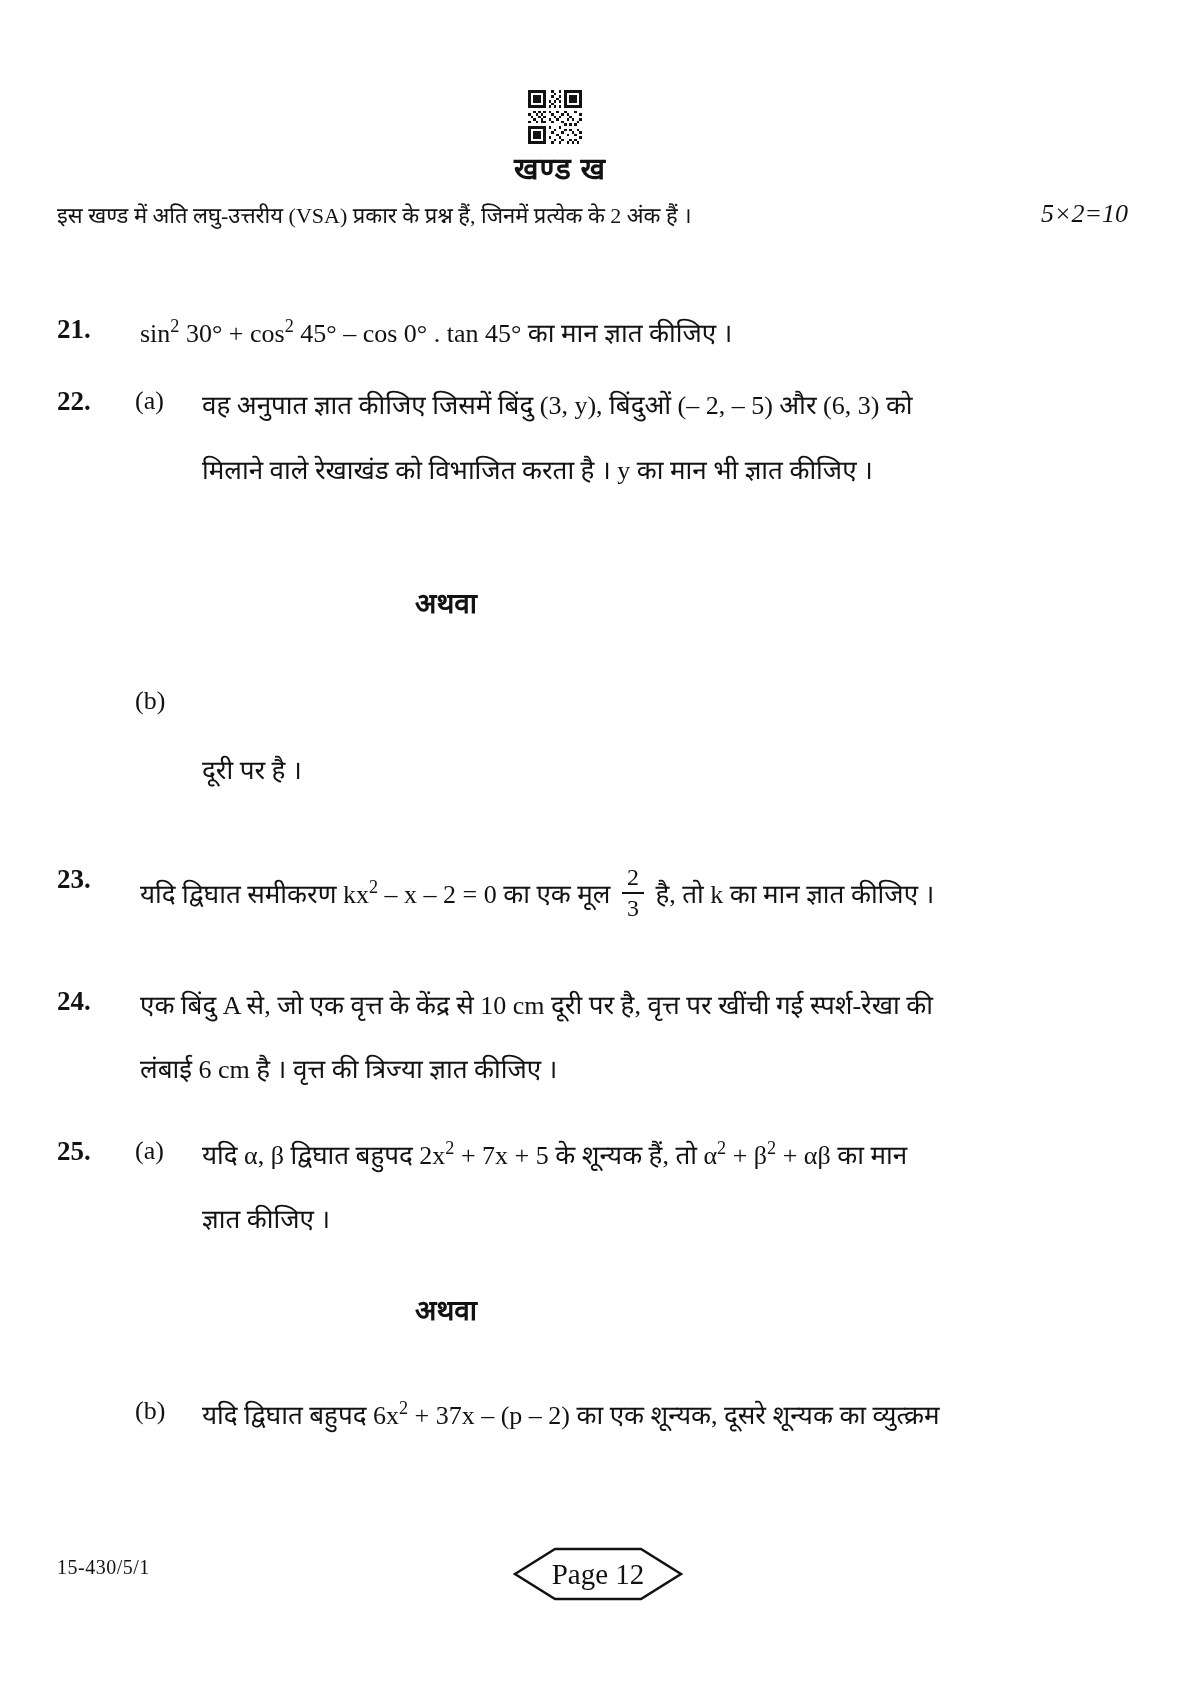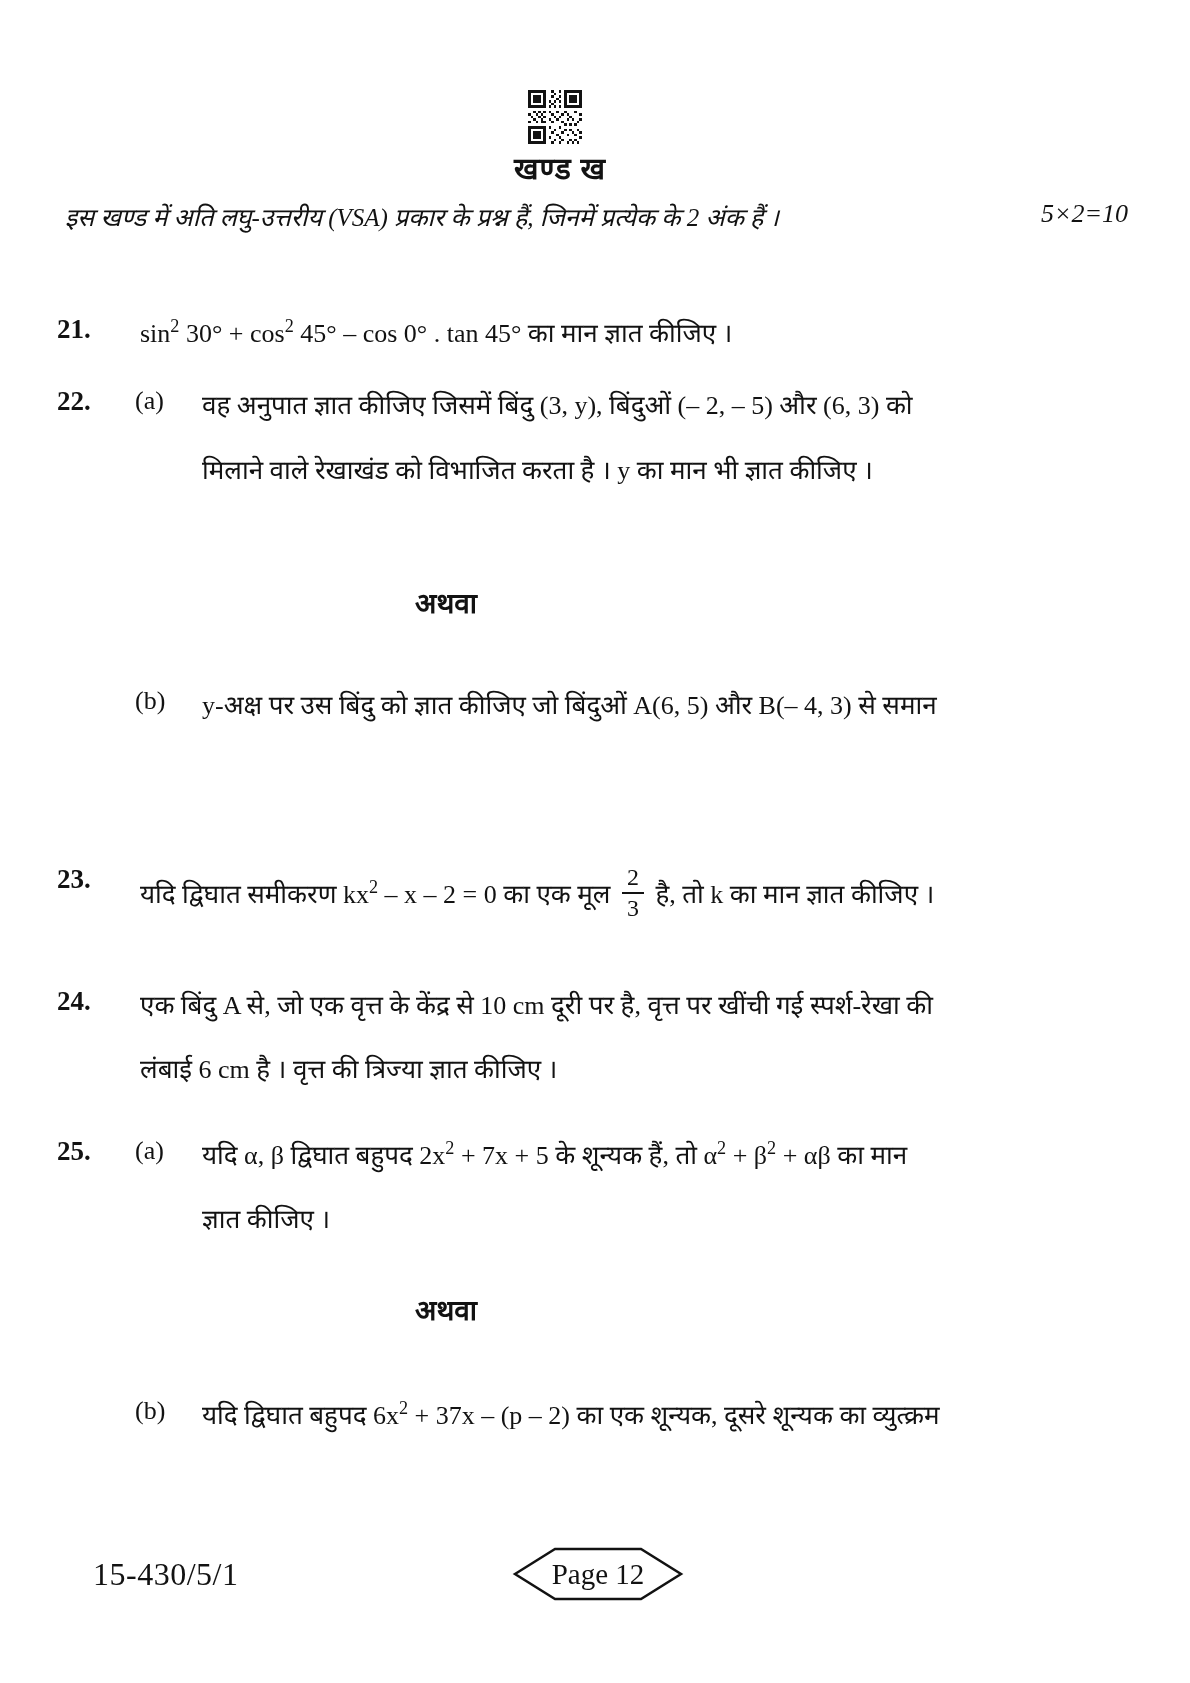--- a/index.html
+++ b/index.html
@@ -14,35 +14,35 @@
   }
   .center-row { position:absolute; left:0; right:70px; text-align:center; }
   .title { font-weight:bold; font-size:30px; letter-spacing:1px; }
   .qr { position:absolute; top:90px; left:528px; width:54px; height:54px; }
   .qr svg { display:block; width:100%; height:100%; }
 
   .row { position:absolute; left:57px; right:40px; display:grid; }
   .row.q  { grid-template-columns:83px 1fr;margin-top:24px; }
   .row.qp { grid-template-columns:78px 67px 1fr; }
   .instr { display:flex; justify-content:space-between; align-items:flex-start; right:62px; }
-  .it { font-style:italic; font-size:25px;margin-left:8px; }
+  .it { font-size:22px; }
   .marks { font-style:italic; font-size:26px; margin-left:30px; white-space:nowrap;font-family:Liberation Serif, serif; }
 
   .qnum { font-weight:bold; font-size:27px; }
   .plabel { font-size:26px; }
   .qtext { font-size:26px; white-space:nowrap; line-height:1.55; }
   sup { font-size:0.7em; line-height:0; }
 
   .frac { display:inline-block; vertical-align:-0.55em; text-align:center; line-height:1.12; font-size:0.92em; margin:0 5px; }
   .frac .num { display:block; padding:0 5px 1px; border-bottom:2px solid #121212; }
   .frac .den { display:block; padding-top:1px; }
 
   .or { position:absolute; left:383px; font-weight:bold; font-size:28px;margin-left:32px; }
 
-  .fcode { position:absolute; left:57px; top:1556px; font-size:32px; letter-spacing:0.5px;margin-left:36px; }
+  .fcode { position:absolute; left:57px; top:1556px; font-size:20px; letter-spacing:0.5px; }
   .pagebadge { position:absolute; left:511px; top:1546px; width:174px; height:56px; }
   .pagebadge svg { position:absolute; inset:0; width:100%; height:100%; }
   .plab { position:absolute; inset:0; display:flex; align-items:center; justify-content:center; font-size:29px; }
 </style>
 </head>
 <body>
 
 <div class="page">
 
   <div class="qr">
@@ -73,25 +73,25 @@
     <span></span>
       <span></span>
     <span class="qtext">मिलाने वाले रेखाखंड को विभाजित करता है ।  y का मान भी ज्ञात कीजिए ।</span>
   </div>
 
   <div class="or" style="top:583px">अथवा</div>
 
   <div class="row qp" style="top:686px">
     <span></span>
     <span class="plabel">(b)</span>
-    <span class="qtext">y-अक्ष पर उस बिंदु को ज्ञात कीजिए जो बिंदुओं A(6, 5) और B(– 4, 3) से समान</span>
   </div>
   <div class="row qp" style="top:751px">
     <span></span>
       <span></span>
+    <span class="qtext">दूरी पर है ।</span>
   </div>
 
   <div class="row q" style="top:840px">
     <span class="qnum">23.</span>
     <span class="qtext">यदि द्विघात समीकरण kx<sup>2</sup> – x – 2 = 0 का एक मूल <span class="frac"><span class="num">2</span><span class="den">3</span></span> है, तो k का मान ज्ञात कीजिए ।</span>
   </div>
 
   <div class="row q" style="top:962px">
     <span class="qnum">24.</span>
     <span class="qtext">एक बिंदु A से, जो एक वृत्त के केंद्र से 10 cm दूरी पर है, वृत्त पर खींची गई स्पर्श-रेखा की</span>

